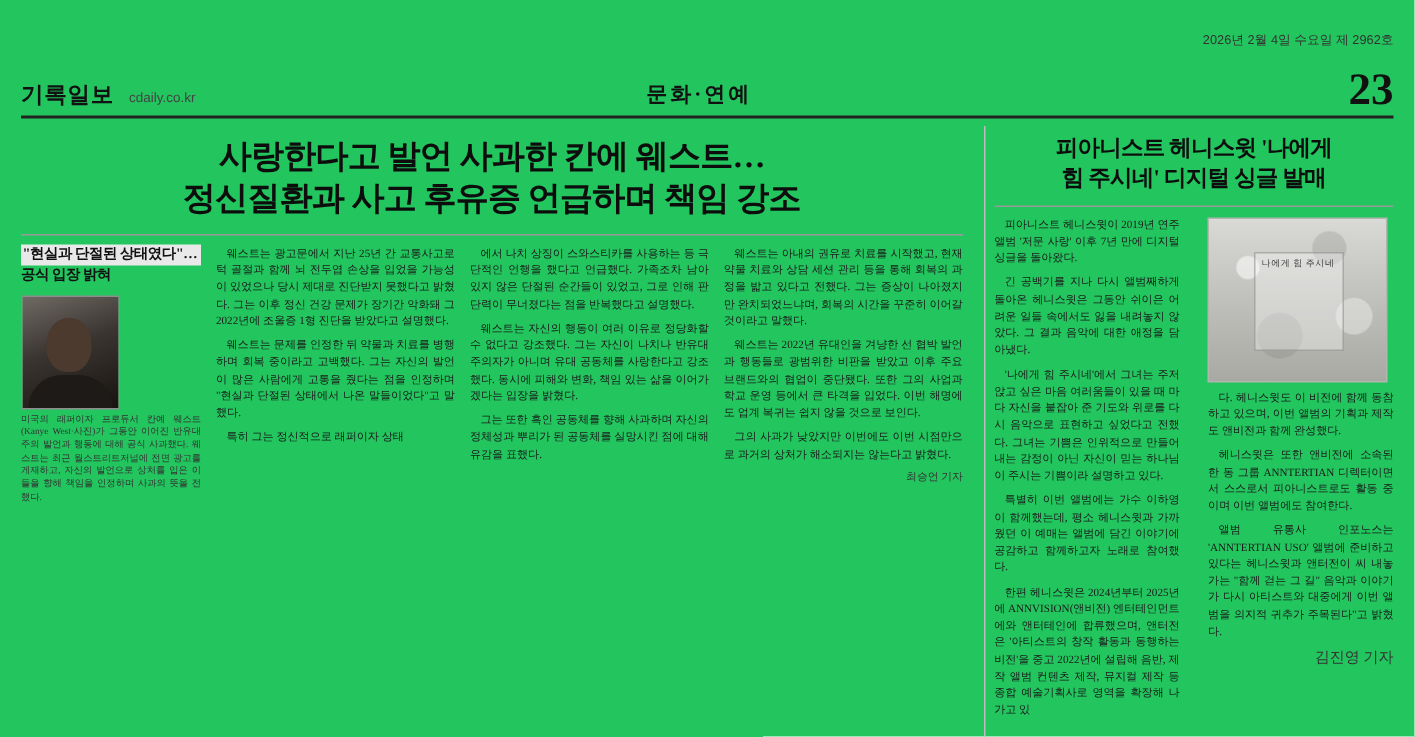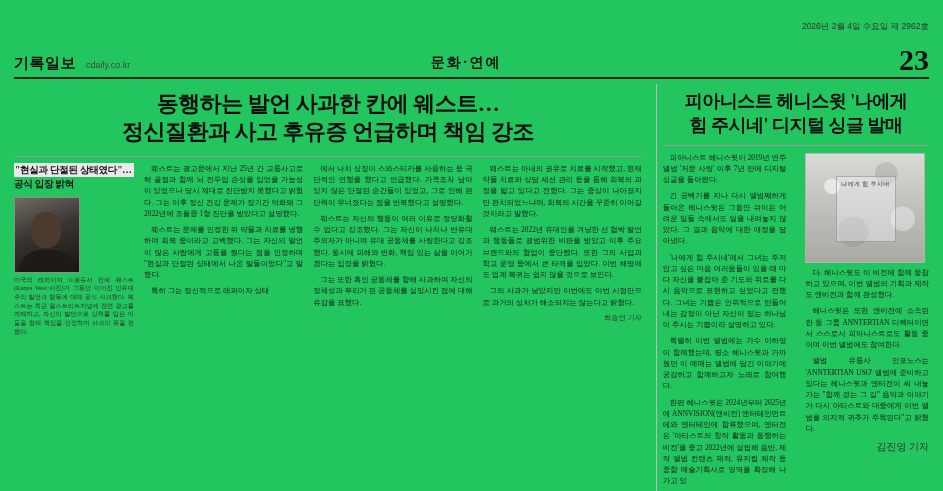--- a/index.html
+++ b/index.html
@@ -185,21 +185,21 @@
     font-size: 6.2px;
     line-height: 1.4;
     color: #333;
     text-align: justify;
   }
 
   
   .headline-side {
     text-align: center;
     font-weight: bold;
-    font-size: 18px;
+    font-size: 15px;
     line-height: 1.34;
     letter-spacing: -0.5px;
     padding: 5px 0 6px 0;
     color: #0d0d0d;
   }
   .side-cols {
     display: flex;
     gap: 19px;
     font-size: 7.4px;
     line-height: 1.52;
@@ -266,21 +266,21 @@
       <span class="issue-date">2026년 2월 4일 수요일 제 2962호</span>
       <span class="page-number">23</span>
     </div>
   </div>
 
   <div class="content">
 
     <div class="col-main">
 
       <div class="headline-main">
-        <div>동행하는 발언 사과한 칸에 웨스트…</div>
+        <div>사랑한다고 발언 사과한 칸에 웨스트…</div>
         <div>정신질환과 사고 후유증 언급하며 책임 강조</div>
       </div>
 
       <div class="rule-thin"></div>
 
       <div class="art-cols">
 
         <div class="art-col deck-col">
           <div class="deck-title">
             <div class="deck-highlight">"현실과 단절된 상태였다"…</div>

